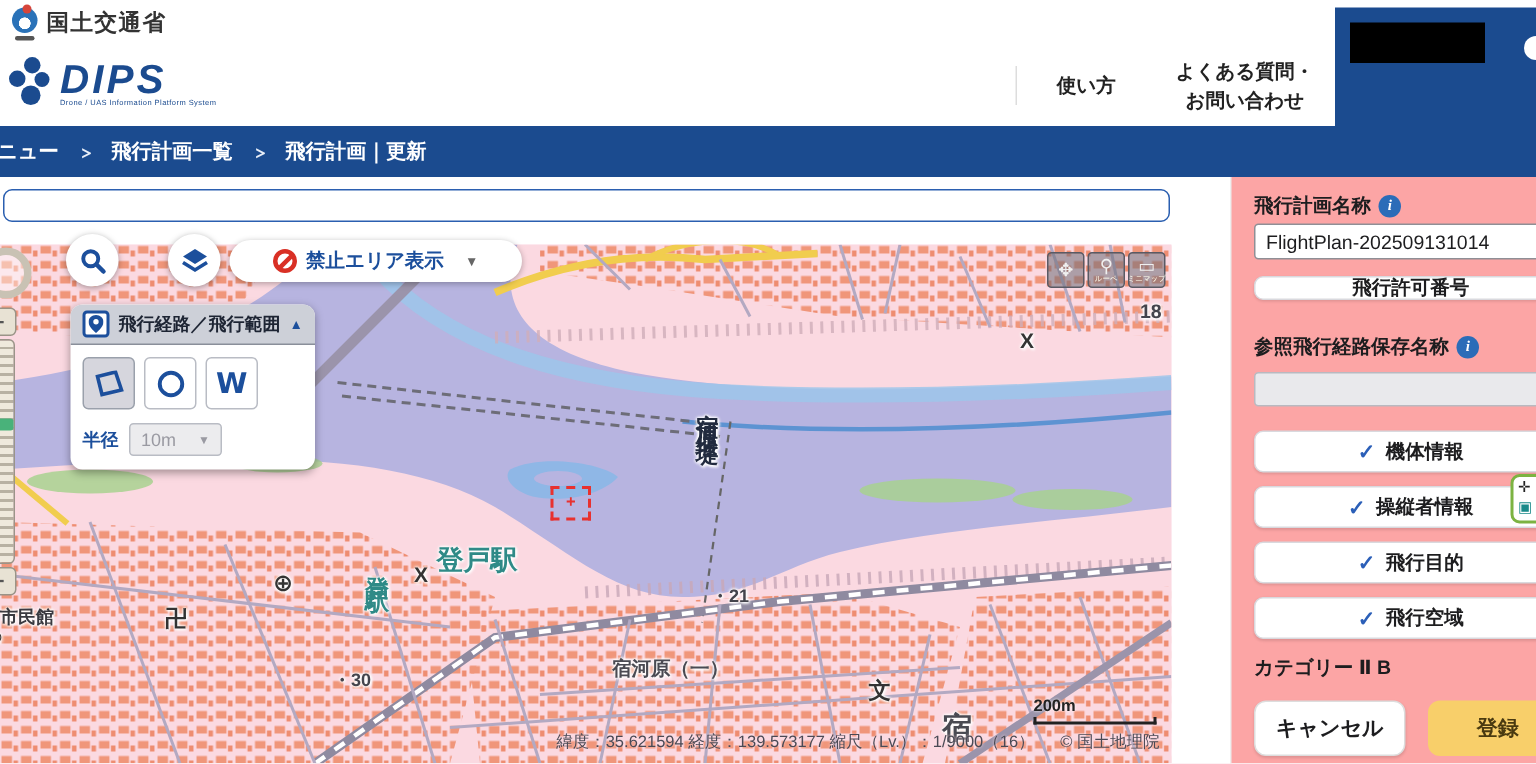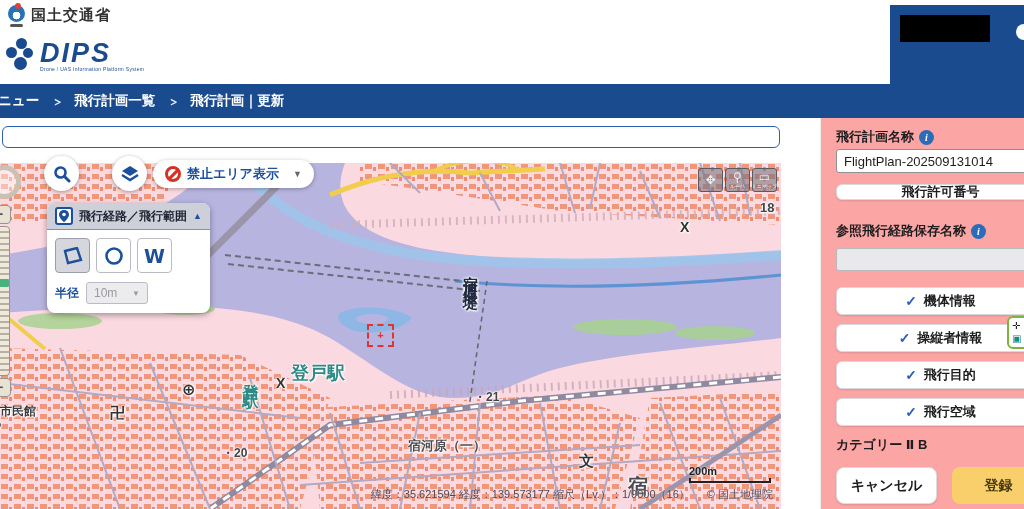--- a/index.html
+++ b/index.html
@@ -74,21 +74,21 @@
   .zc-btn { width:24px; height:19px; background:#e8e2d4; border:1px solid #9a9488; border-radius:4px;
      font-size:14px; font-weight:bold; color:#555; text-align:center; line-height:17px; cursor:pointer; }
   .zc-track { width:22px; height:150px; margin:2px 0 2px 1px; border:1px solid #9a9488; border-radius:4px;
      background:repeating-linear-gradient(180deg,#efe9dc 0 4px,#b8b1a2 4px 6px); position:relative; }
   .zc-level { position:absolute; left:0; top:52px; width:100%; height:8px; background:#49b27a; border-radius:2px; }
 
   
   .circle-btn { position:absolute; width:35px; height:35px; border-radius:50%; background:#fff;
      box-shadow:0 1px 4px rgba(0,0,0,.35); display:flex; align-items:center; justify-content:center; cursor:pointer; }
   .prohibit-pill { position:absolute; left:153px; top:42px; height:28px; background:#fff; border-radius:14px;
-     box-shadow:0 1px 4px rgba(0,0,0,.3); display:flex; align-items:center; padding:0 12px; cursor:pointer; }
+     box-shadow:0 1px 4px rgba(0,0,0,.3); display:flex; align-items:center; padding:0 29px; cursor:pointer; }
   .no-entry { width:16px; height:16px; border:3px solid #d93025; border-radius:50%; position:relative; margin-right:6px; }
   .no-entry::after { content:""; position:absolute; left:-1px; top:4px; width:13px; height:3px; background:#d93025; transform:rotate(-45deg); }
   .prohibit-pill .pl { font-size:13px; font-weight:bold; color:#1c4f9c; }
   .prohibit-pill .caret { font-size:9px; color:#666; margin-left:14px; }
 
   
   .route-panel { position:absolute; left:47px; top:85px; width:163px; background:#fff; border-radius:8px;
      box-shadow:0 2px 6px rgba(0,0,0,.35); overflow:hidden; }
   .rp-head { height:27px; background:#cdd0d8; display:flex; align-items:center; padding:0 8px; border-bottom:1px solid #8a8f9a; }
   .rp-icon { width:18px; height:18px; border:2px solid #1c4f9c; border-radius:3px; background:#fff;
@@ -162,20 +162,26 @@
       <div class="dips-mark">
           <i></i>
           <i></i>
           <i></i>
           <i></i>
         </div>
       <div class="dips-wordwrap">
         <div class="dips-word">DIPS</div>
         <div class="dips-sub">Drone / UAS Information Platform System</div>
       </div>
+    </div>
+    <div class="nav-right">
+      <div class="nav-item first">使い方</div>
+      <div class="nav-item two-line">よくある質問・
+お問い合わせ</div>
+      <div style="width:134px;"></div>
     </div>
   </div>
   <div class="user-block">
     <div class="redacted"></div>
     <div class="help-circle"></div>
   </div>
 
   <div class="breadcrumb">
     <span class="bc-item">ニュー</span>
     <span class="bc-sep">＞</span>
@@ -257,21 +263,21 @@
       </svg>
 
       <div style="position:absolute; inset:0;">
           <span class="map-label" style="left: 291px; top: 200px; font-size: 18px; color: rgb(47, 138, 135);">登戸駅</span>
           <span class="map-label vertical" style="left: 241px; top: 208px; font-size: 16px; color: rgb(47, 138, 135);">登戸駅</span>
           <span class="map-label vertical" style="left: 462px; top: 100px; font-size: 15px; color: rgb(34, 43, 63);">宿河原堰堤</span>
           <span class="map-label" style="left: 0px; top: 242px; font-size: 12px; color: rgb(58, 58, 64);">市民館</span>
           <span class="map-label" style="left: 408px; top: 276px; font-size: 13px; color: rgb(74, 74, 82);">宿河原（一）</span>
           <span class="map-label" style="left: 628px; top: 312px; font-size: 20px; color: rgb(74, 74, 82);">宿</span>
           <span class="map-label" style="left: 474px; top: 228px; font-size: 12px; color: rgb(68, 68, 76);">・21</span>
-          <span class="map-label" style="left: 222px; top: 284px; font-size: 12px; color: rgb(68, 68, 76);">・20</span>
+          <span class="map-label" style="left: 222px; top: 284px; font-size: 12px; color: rgb(68, 68, 76);">・30</span>
           <span class="map-label" style="left: 760px; top: 38px; font-size: 13px; color: rgb(68, 68, 76);">18</span>
           <span class="map-label" style="left: 276px; top: 212px; font-size: 14px; color: rgb(51, 51, 51);">X</span>
           <span class="map-label" style="left: 680px; top: 56px; font-size: 14px; color: rgb(51, 51, 51);">X</span>
           <span class="map-label" style="left: 110px; top: 241px; font-size: 15px; color: rgb(51, 51, 51);">卍</span>
           <span class="map-label" style="left: 182px; top: 218px; font-size: 16px; color: rgb(51, 51, 51);">⊕</span>
           <span class="map-label" style="left: 579px; top: 289px; font-size: 15px; color: rgb(51, 51, 51);">文</span>
           <span class="map-label" style="left: -8px; top: 252px; font-size: 17px; color: rgb(51, 51, 51);">○</span>
         </div>
 
       <div class="selection-box">

